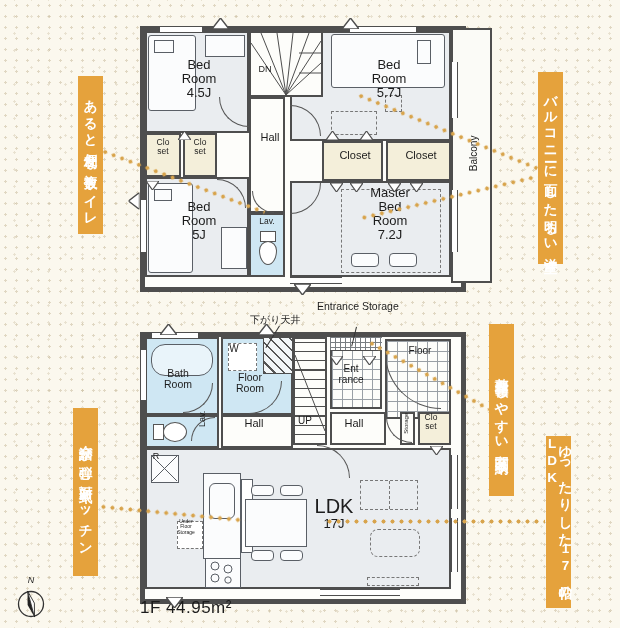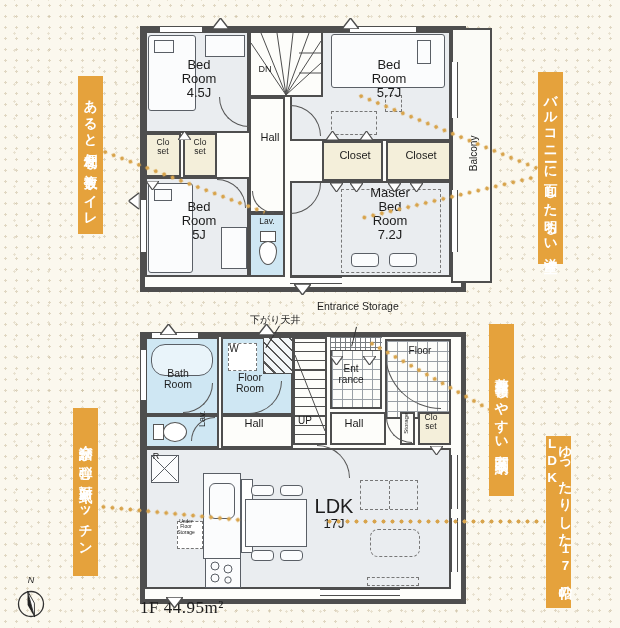--- a/index.html
+++ b/index.html
@@ -207,21 +207,21 @@
   <div class="rlabel" style="left:334px;top:418px;width:40px;font-size:11px;">Hall</div>
   <div class="rlabel" style="left:396px;top:410px;width:14px;height:32px;font-size:6px;"><span class="vrot" style="transform:rotate(-90deg) translateX(-10px);">Storage</span></div>
   <div class="rlabel" style="left:416px;top:413px;width:30px;font-size:8.5px;">Clo
 set</div>
   <div class="rlabel" style="left:148px;top:452px;width:16px;font-size:9px;">R</div>
   <div class="rlabel" style="left:174px;top:519px;width:24px;font-size:5px;">Under
 Floor
 Storage</div>
   <div class="rlabel" style="left:304px;top:496px;width:60px;font-size:20px;">LDK</div>
   <div class="rlabel" style="left:304px;top:517px;width:60px;font-size:13px;">17J</div>
-  <div class="areatxt" style="left:140px;top:598px;font-family:Liberation Serif, serif;">1F 44.95m²</div>
+  <div class="areatxt" style="left:140px;top:598px;">1F 44.95m²</div>
 
   <div class="anntxt" style="left:250px;top:313px;">下がり天井</div>
   <div class="anntxt" style="left:317px;top:300px;font-size:10.5px;">Entrance Storage</div>
   <div class="annline" style="left:280px;top:326px;width:26px;transform:rotate(122deg);"></div>
   <div class="annline" style="left:357px;top:327px;width:20px;transform:rotate(104deg);"></div>
 
   <div class="win" style="left:152px;top:332px;width:46px;height:5px;"></div>
   <div class="winv" style="left:140px;top:350px;width:5px;height:50px;"></div>
   <div class="winv" style="left:451px;top:455px;width:5px;height:54px;"></div>
   <div class="winv" style="left:451px;top:518px;width:5px;height:54px;"></div>

